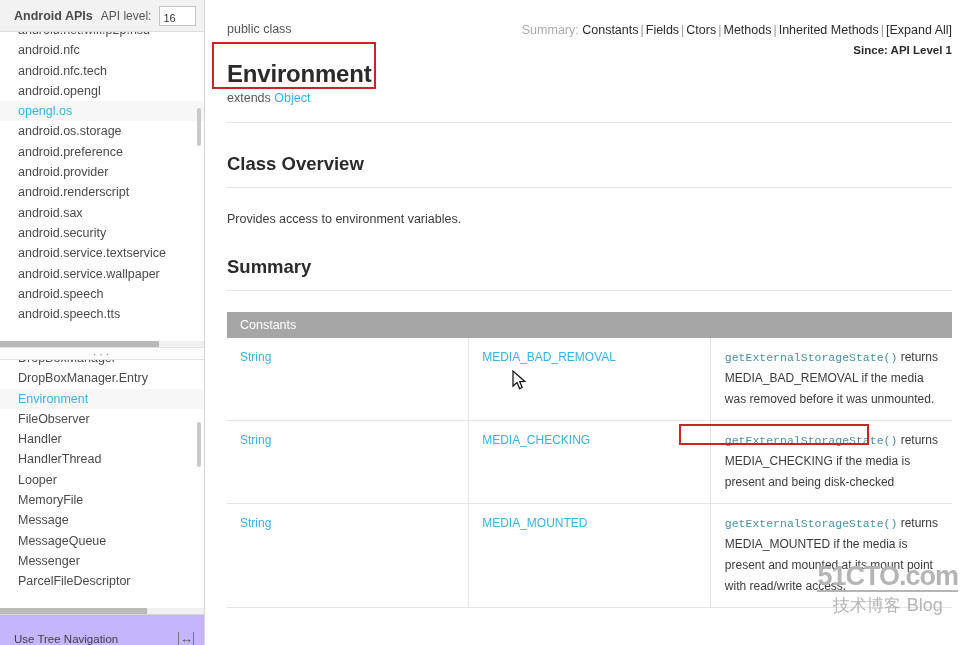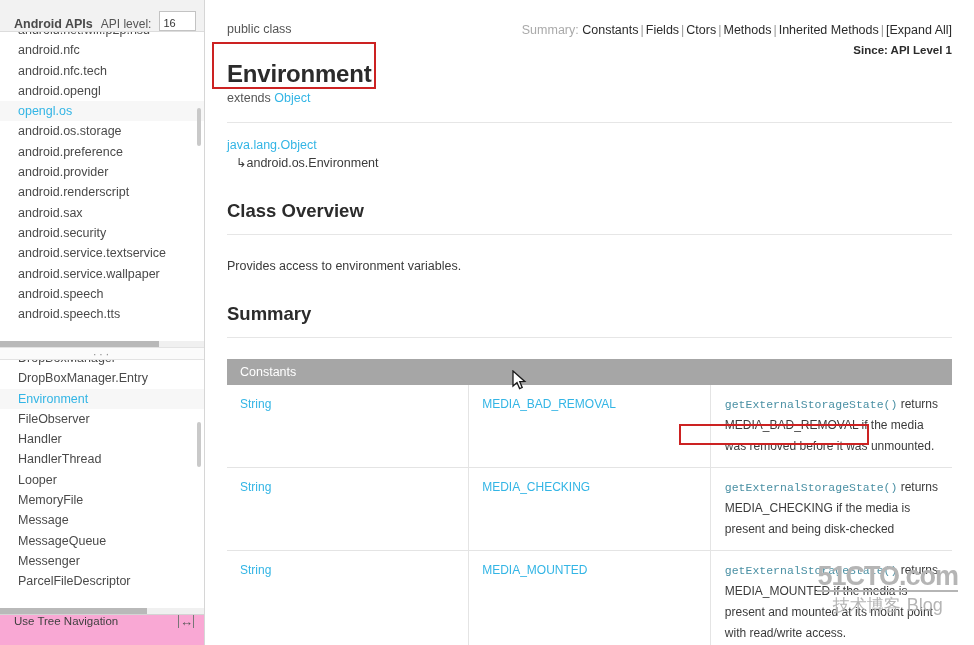--- a/index.html
+++ b/index.html
@@ -17,21 +17,21 @@
   .sidebar {
     width: 205px; height: 645px;
     background: #ffffff;
     border-right: 1px solid #d6d6d6;
     position: relative;
     display: flex; flex-direction: column;
     flex: 0 0 205px;
   }
   .side-header {
     height: 32px;
-    display: flex; align-items: flex-end;
+    display: flex; align-items: center;
     padding: 0 8px 0 14px;
     background: #f2f2f2;
     border-bottom: 1px solid #dcdcdc;
     flex: 0 0 32px;
     gap: 8px;
   }
   .side-header .title {
     font-size: 12.5px; color: #4a4a4a; font-weight: bold; white-space: nowrap;
   }
   .side-header .apilabel {
@@ -90,22 +90,22 @@
     border-bottom: 1px solid #e3e3e3;
     display: flex; align-items: center; justify-content: center;
     color: #9a9a9a; font-size: 13px; letter-spacing: 2px;
     line-height: 6px;
     position: relative;
   }
 
   .side-footer {
     height: 31px; flex: 0 0 31px;
     border-top: 1px solid #d4d4d4;
-    background: #f9a8d4;
-    display: flex; align-items: flex-start;
+    background: #c4b5fd;
+    display: flex; align-items: flex-end;
     padding: 0 10px 0 14px;
   }
   .side-footer .ft-label { font-size: 11.5px; color: #3f3f3f; }
   .resize-ico {
     margin-left: auto; color: #555; font-size: 13px;
     letter-spacing: -1px; line-height: 1;
     border-left: 1px solid #777; border-right: 1px solid #777;
     padding: 0 1px;
   }
 
@@ -278,26 +278,20 @@
     </div>
 
     <div class="class-title">Environment</div>
     <div class="extends">
       <span>extends</span>
       <a href="#">Object</a>
     </div>
 
     <div class="hrule"></div>
 
-    <div class="tree">
-      <div class="t0">java.lang.Object</div>
-      <div class="t1">
-        <span class="arrow">↳</span><span>android.os.Environment</span>
-      </div>
-    </div>
 
     <h2 class="sect">Class Overview</h2>
     <div class="sect-rule"></div>
     <div class="overview-text">Provides access to environment variables.</div>
 
     <h2 class="sect">Summary</h2>
     <div class="sect-rule"></div>
 
     <table class="tbl">
       <thead>

